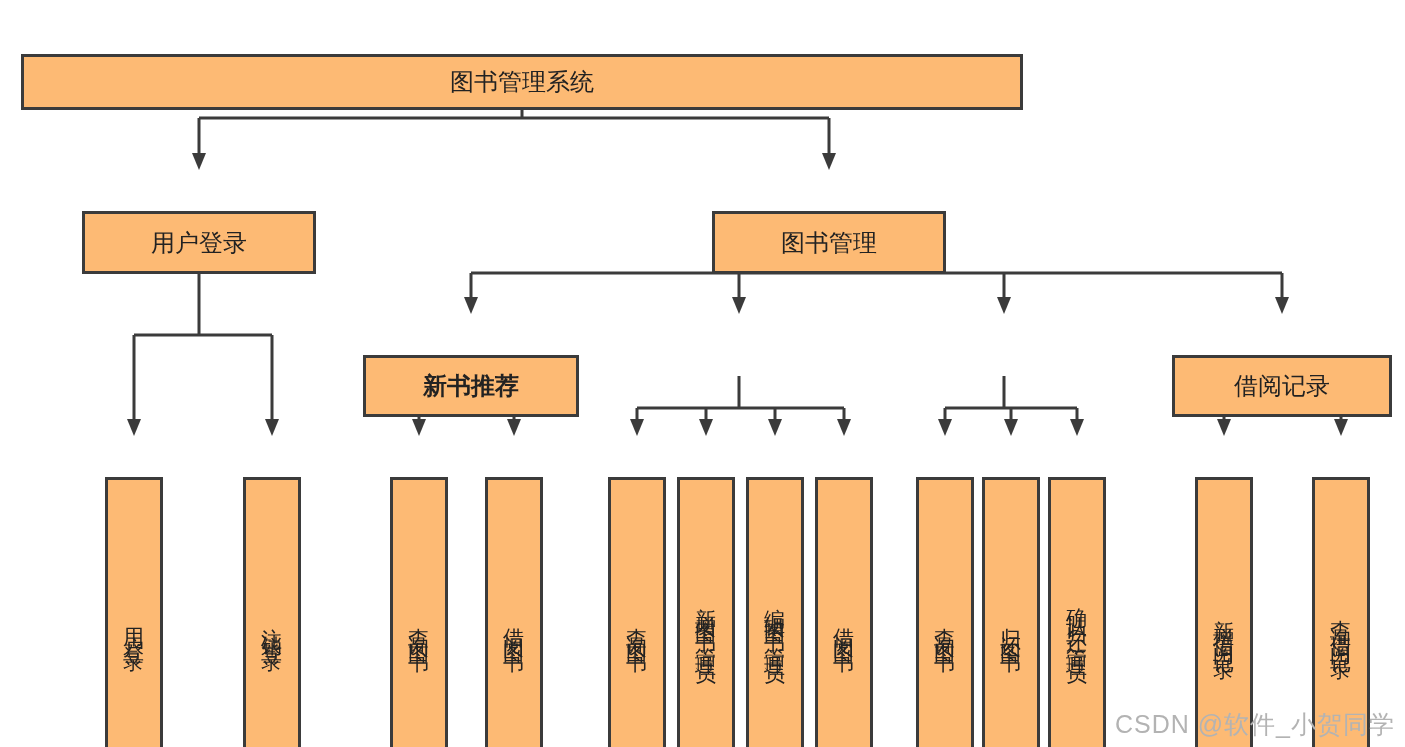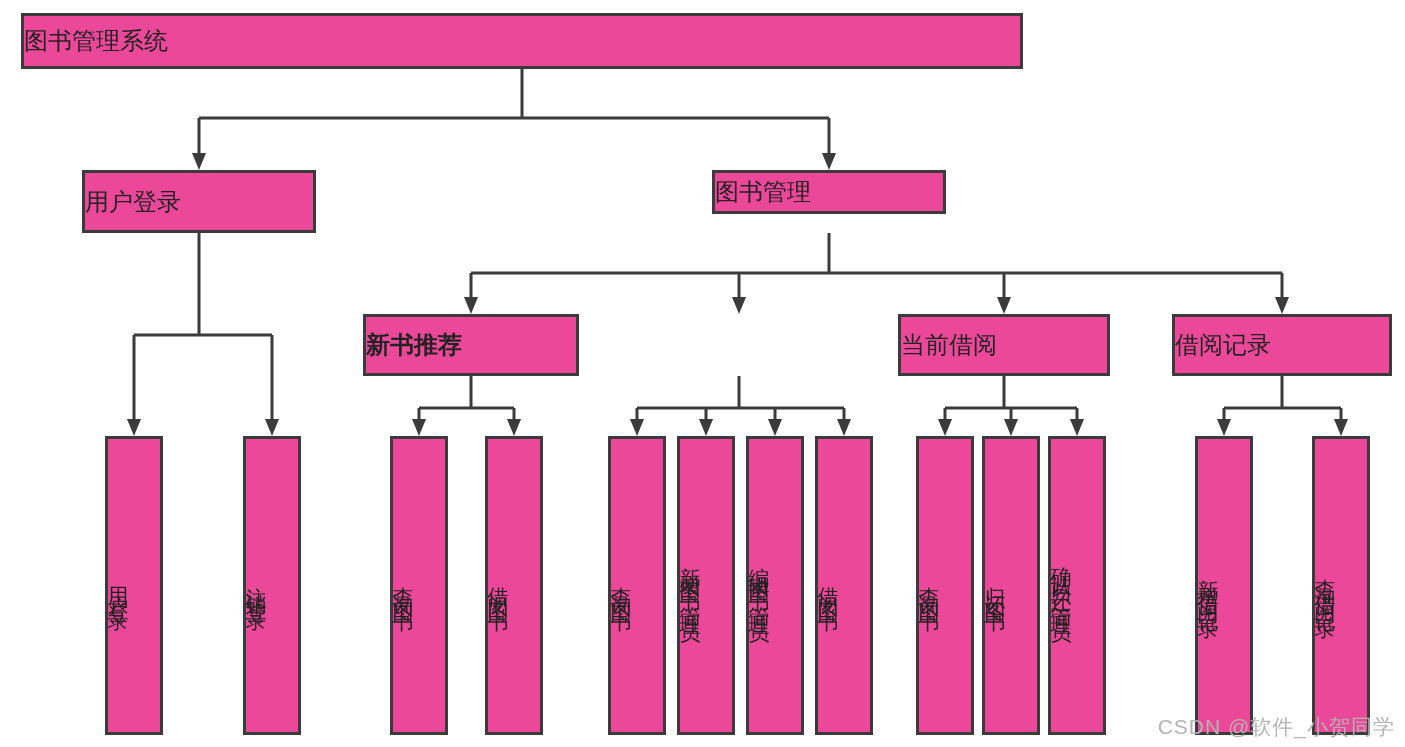--- a/index.html
+++ b/index.html
@@ -16,39 +16,40 @@
     overflow:hidden;
     font-family:"Liberation Sans","DejaVu Sans",sans-serif;
   }
   #connectors{position:absolute;left:0;top:0;z-index:0;}
   #connectors path{stroke:var(--line);stroke-width:3;fill:none;}
   #connectors polygon{fill:var(--line);stroke:none;}
   .node{
     position:absolute;
     box-sizing:border-box;
     border:3px solid var(--line);
-    background:#ec4899;
-    display:flex;align-items:center;justify-content:flex-start;
+    background:#fdba74;
+    display:flex;align-items:center;justify-content:center;
     color:var(--ink);
     font-size:24px;
     z-index:1;
     text-align:center;
+    margin-top:41px;
   }
   .leaf{font-size:21px;}
   .leaf .vtext{
     writing-mode:vertical-rl;
     text-orientation:mixed;
     letter-spacing:8px;
     line-height:1;
     white-space:nowrap;
   }
   .watermark{
     position:absolute;
     right:10px;bottom:6px;
-    font-size:21px;
+    font-size:25px;
     color:var(--wm);
     z-index:2;
     letter-spacing:1px;
   }
 </style>
 </head>
 <body>
 
 <div class="canvas">
 
@@ -88,29 +89,26 @@
     <polygon points="1334,419 1348,419 1341,436"></polygon>
   </svg>
 
   <div class="node" style="left:21px;top:13px;width:1002px;height:56px;">
     <span>图书管理系统</span>
   </div>
 
   <div class="node" style="left:82px;top:170px;width:234px;height:63px;">
     <span>用户登录</span>
   </div>
-  <div class="node" style="left:712px;top:170px;width:234px;height:44px;">
+  <div class="node" style="left:712px;top:170px;width:234px;height:63px;">
     <span>图书管理</span>
   </div>
 
   <div class="node" style="left:363px;top:314px;width:216px;height:62px;font-weight:bold;">
     <span>新书推荐</span>
-  </div>
-  <div class="node" style="left:898px;top:314px;width:212px;height:62px;">
-    <span>当前借阅</span>
   </div>
   <div class="node" style="left:1172px;top:314px;width:220px;height:62px;">
     <span>借阅记录</span>
   </div>
 
   <div class="node leaf" style="left:105px;top:436px;width:58px;height:299px;">
     <span class="vtext">用户登录</span>
   </div>
   <div class="node leaf" style="left:243px;top:436px;width:58px;height:299px;">
     <span class="vtext">注销登录</span>

